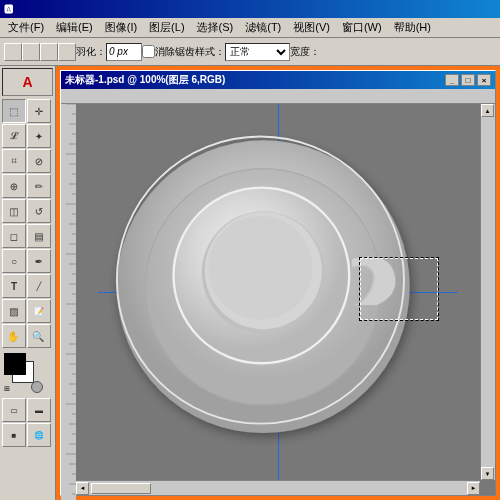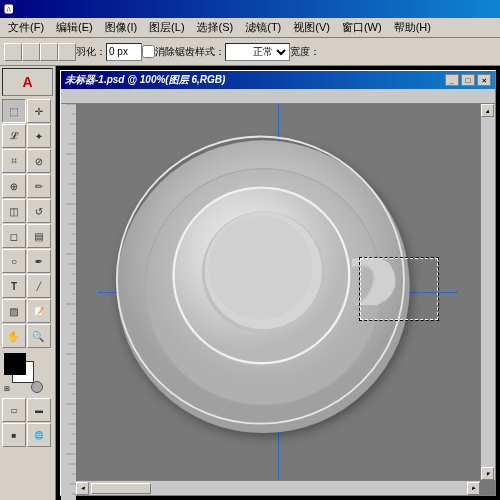--- a/index.html
+++ b/index.html
@@ -44,20 +44,21 @@
       gap: 0;
       font-size: 11px;
     }
     .options-bar input[type="text"] {
       width: 40px;
       height: 18px;
       border: 1px inset #808080;
       background: white;
       font-size: 10px;
       padding: 1px 2px;
+      font-style: italic;
     }
     .options-bar label { font-size: 10px; }
     .options-bar select {
       height: 18px;
       font-size: 10px;
       border: 1px inset #808080;
       background: white;
     }
     .small-btn {
       width: 22px; height: 22px;
@@ -102,24 +103,23 @@
       position: relative;
     }
     .tool-btn.active {
       border-color: #808080 #fff #fff #808080;
       background: #c0c0c0;
     }
 
     
     .canvas-area {
       flex: 1;
-      background: #000000;
+      background: #f97316;
       position: relative;
       overflow: hidden;
-      font-style: italic;
     }
 
     
     .doc-window {
       position: absolute;
       top: 4px; left: 4px;
       right: 4px; bottom: 4px;
       background: #d4d0c8;
       border: 1px solid;
       border-color: #fff #808080 #808080 #fff;
@@ -266,21 +266,21 @@
 <div class="options-bar">
   <div class="small-btn" style="width:18px;height:18px;"></div>
   <div class="small-btn" style="width:18px;height:18px;"></div>
   <div class="small-btn" style="width:18px;height:18px;"></div>
   <div class="small-btn" style="width:18px;height:18px;"></div>
   <label>羽化：</label>
   <input type="text" style="width: 36px;" value="0 px">
   <input type="checkbox" style="">
   <label>消除锯齿</label>
   <label>样式：</label>
-  <select style="width:65px;text-align:right;">
+  <select style="width:65px;">
     <option>正常</option>
   </select>
   <label>宽度：</label>
 </div>
 
 <div class="main-area">
 
   <div class="toolbox">
 
     <div style="background:#d4d0c8; border:1px inset #808080; height:28px; display:flex; align-items:center; justify-content:center; margin-bottom:2px; font-size:9px; font-weight:bold; color:#000080;">

